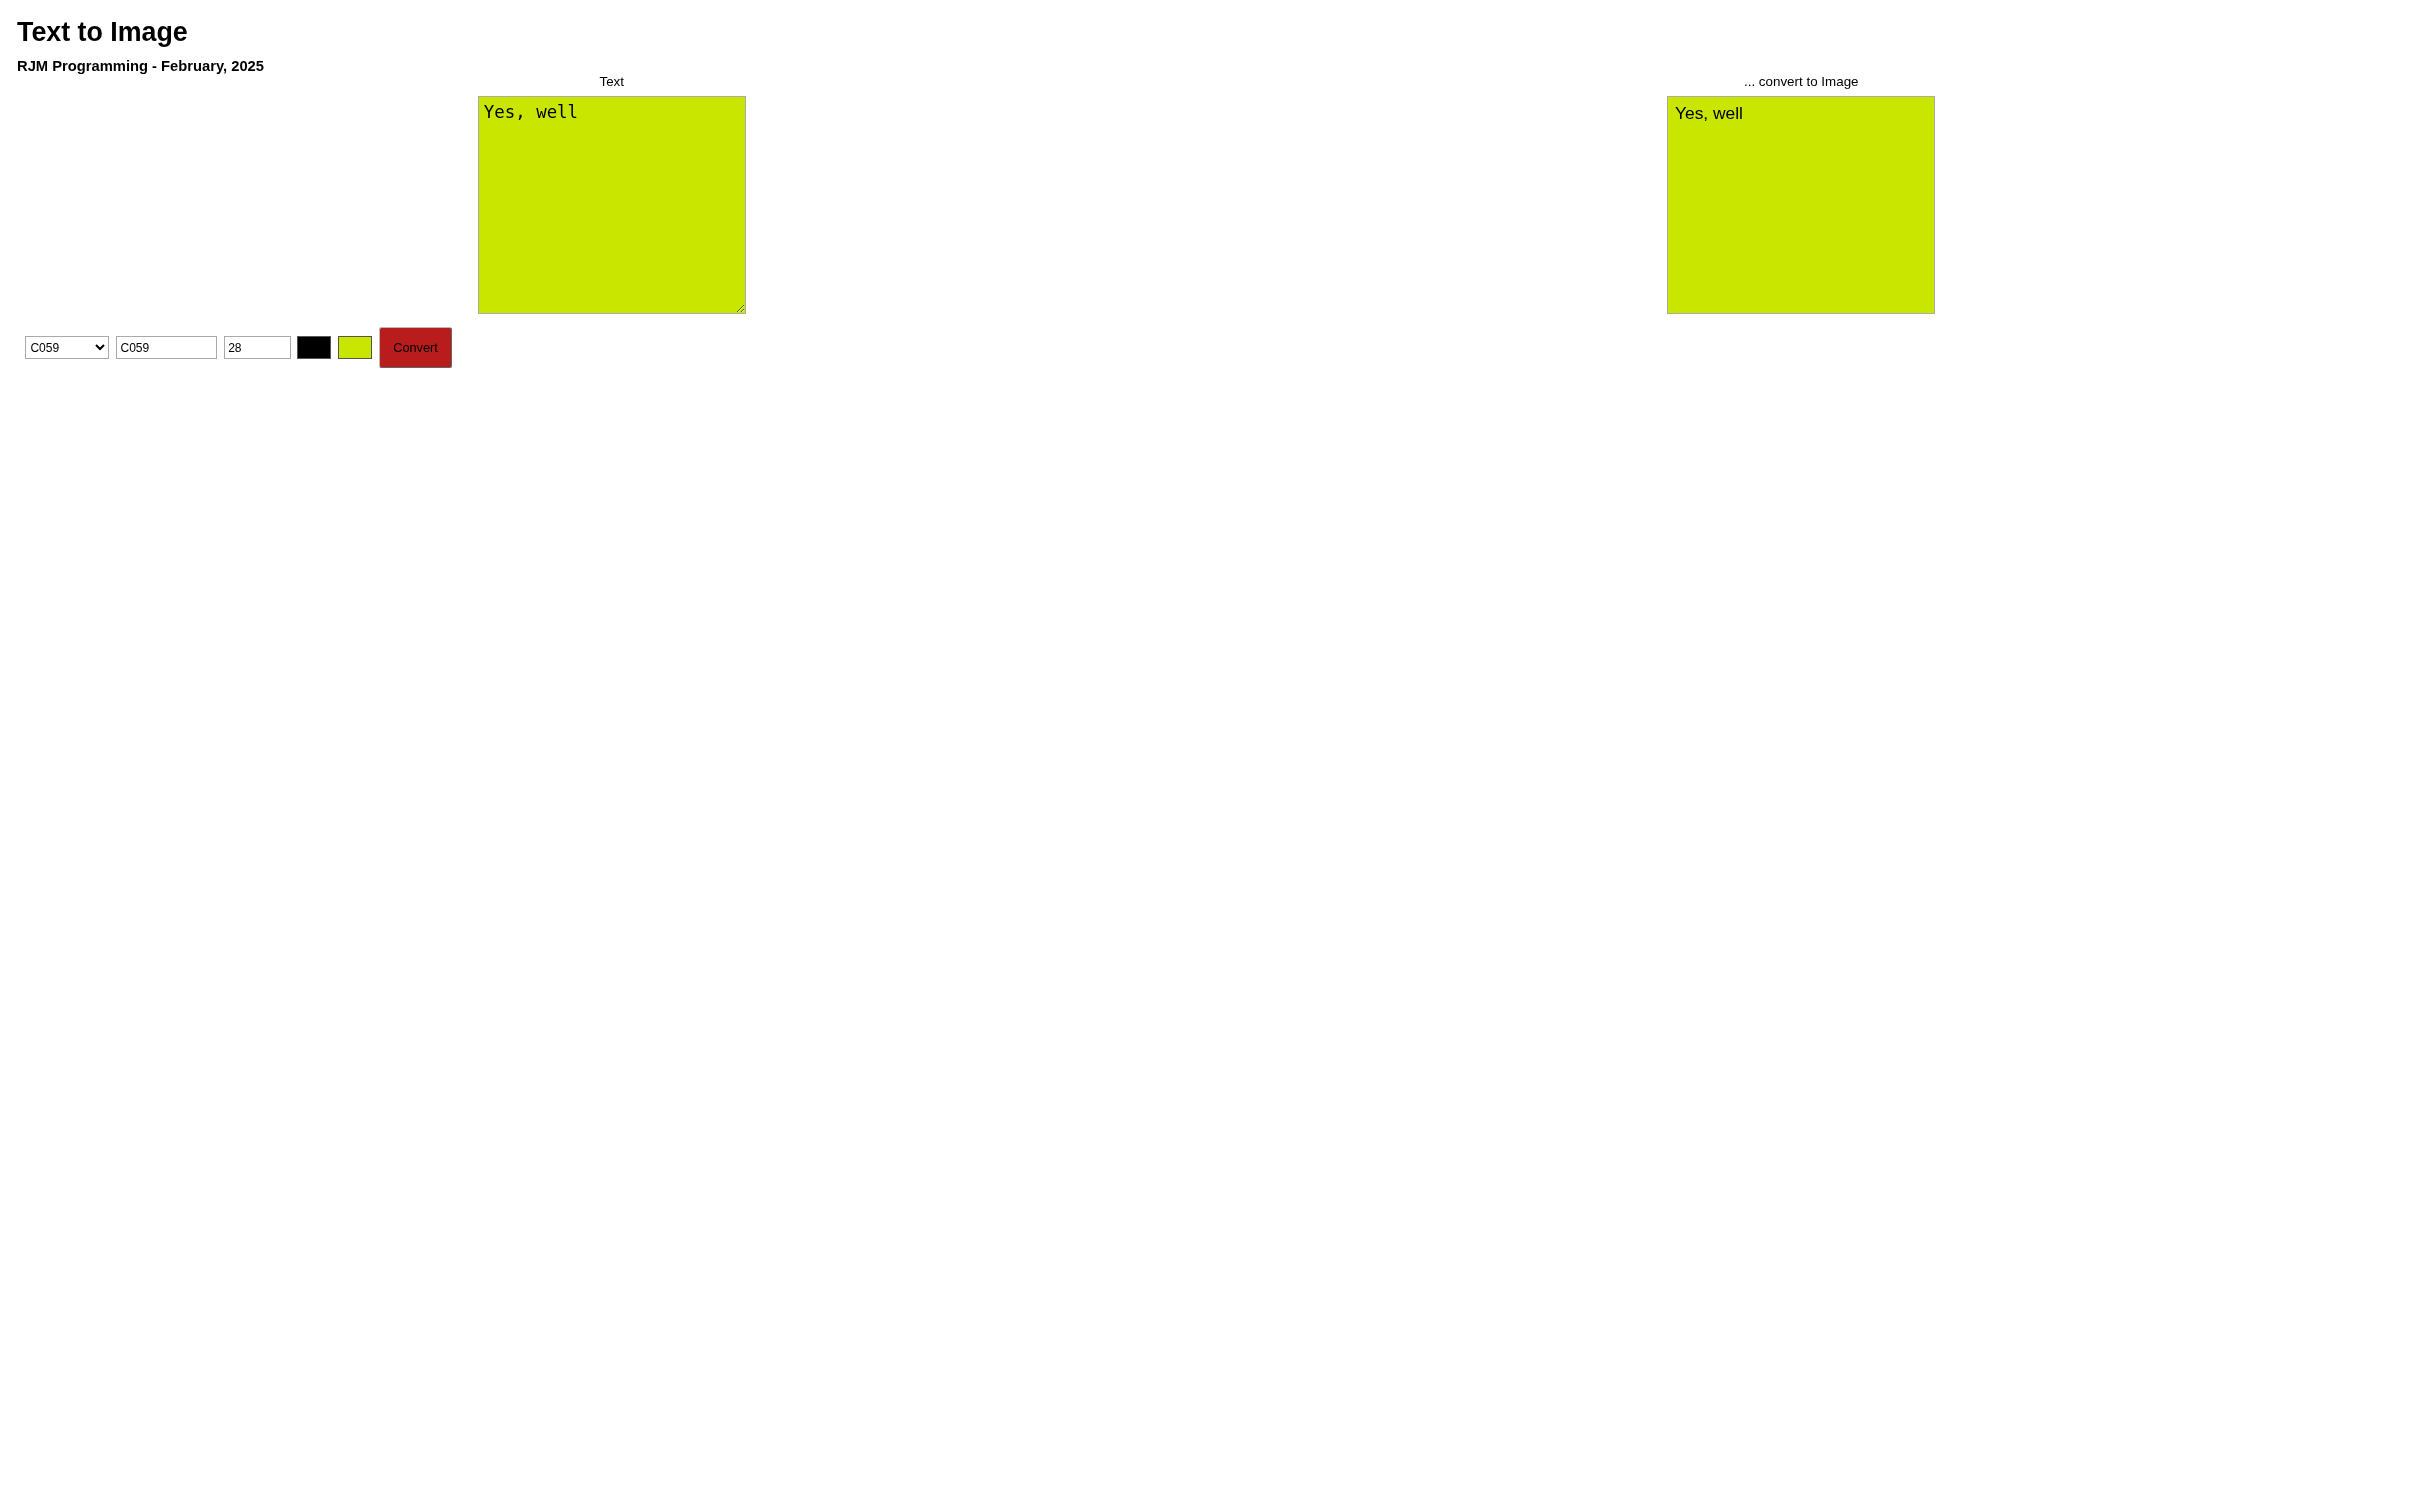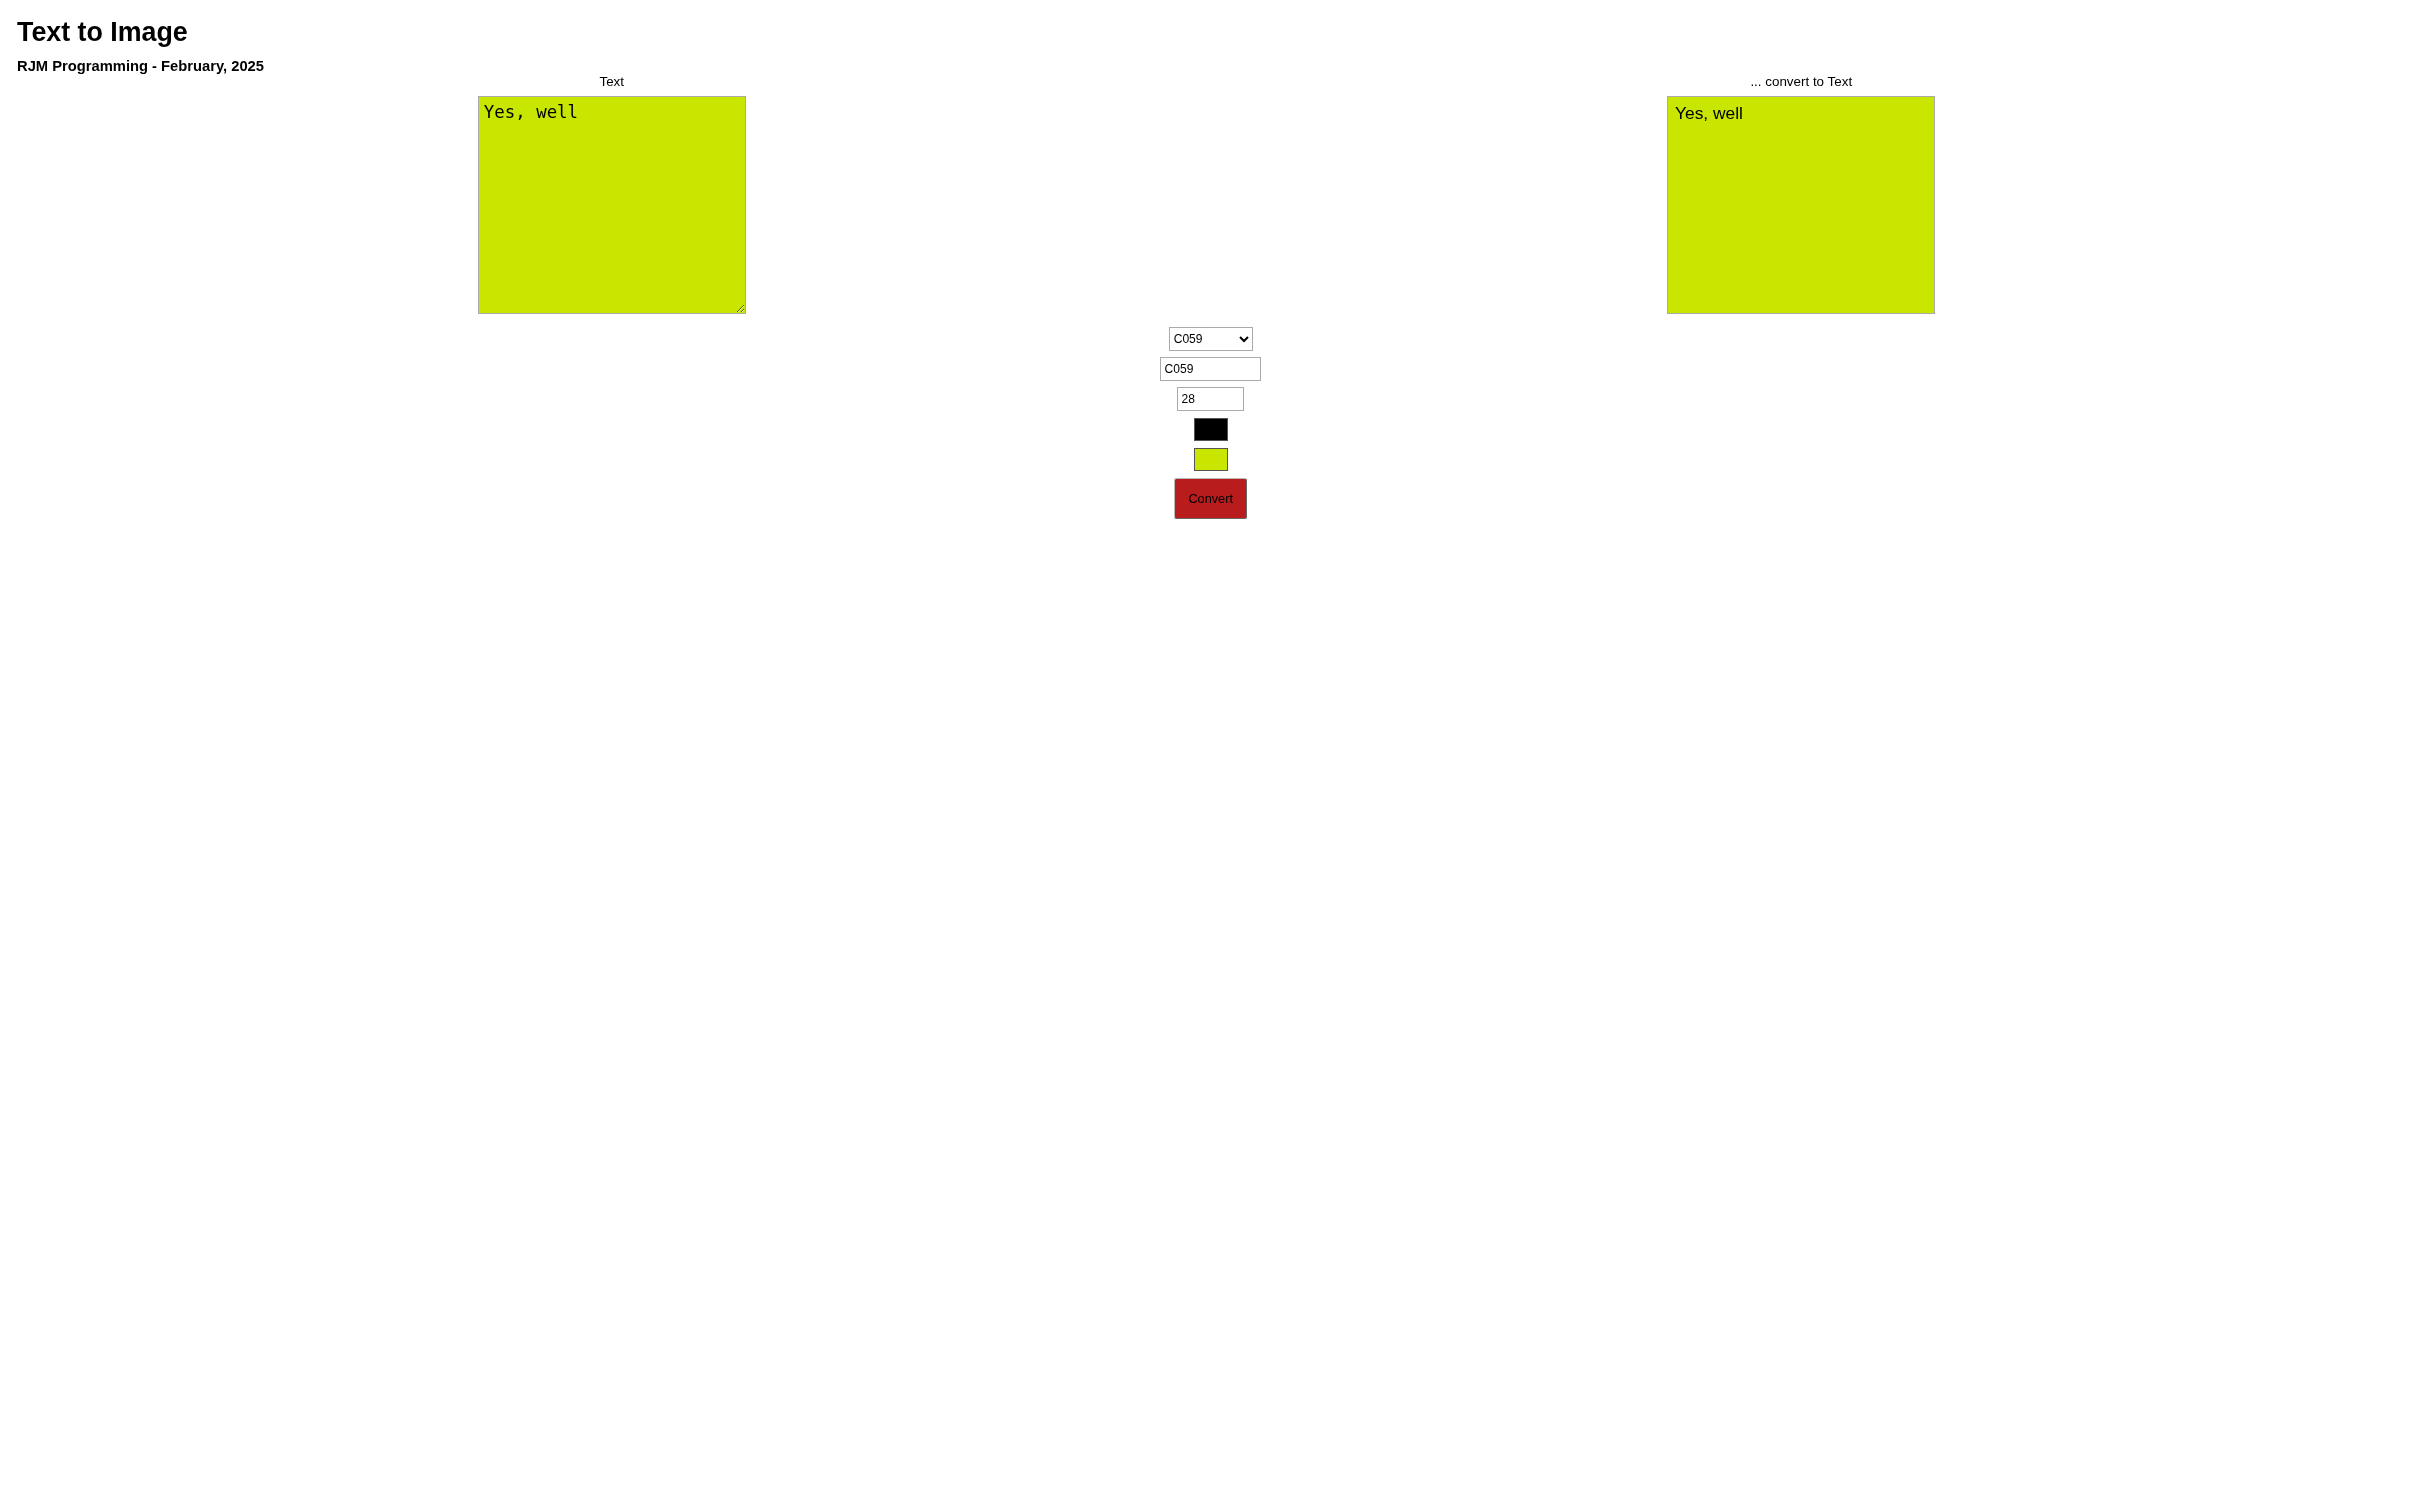--- a/index.html
+++ b/index.html
@@ -65,21 +65,21 @@
       background-color: #c8e600;
       border: 0.8px solid #aaa;
       padding: 6.7px;
       font-size: 1.3em;
       color: #000;
       overflow: hidden;
     }
 
     .controls-row {
       display: flex;
-      flex-direction: column;
+      flex-direction: row;
       align-items: center;
       gap: 6.7px;
       margin-top: 13.4px;
       padding-left: 8.4px;
     }
 
     .font-select {
       width: 84px;
       height: 23.5px;
       font-size: 0.9em;
@@ -136,21 +136,21 @@
 
 <p class="subtitle">RJM Programming - February, 2025</p>
 
 <div class="columns-wrapper">
   <div class="column">
     <div class="column-label">Text</div>
     <textarea class="text-area" style="">Yes, well</textarea>
   </div>
 
   <div class="column">
-    <div class="column-label">... convert to Text</div>
+    <div class="column-label">... convert to Image</div>
     <div class="image-preview">Yes, well</div>
   </div>
 </div>
 
 <div class="controls-row">
   <select class="font-select">
     <option>C059</option>
   </select>
 
   <input type="text" class="font-input" value="C059" style="">

